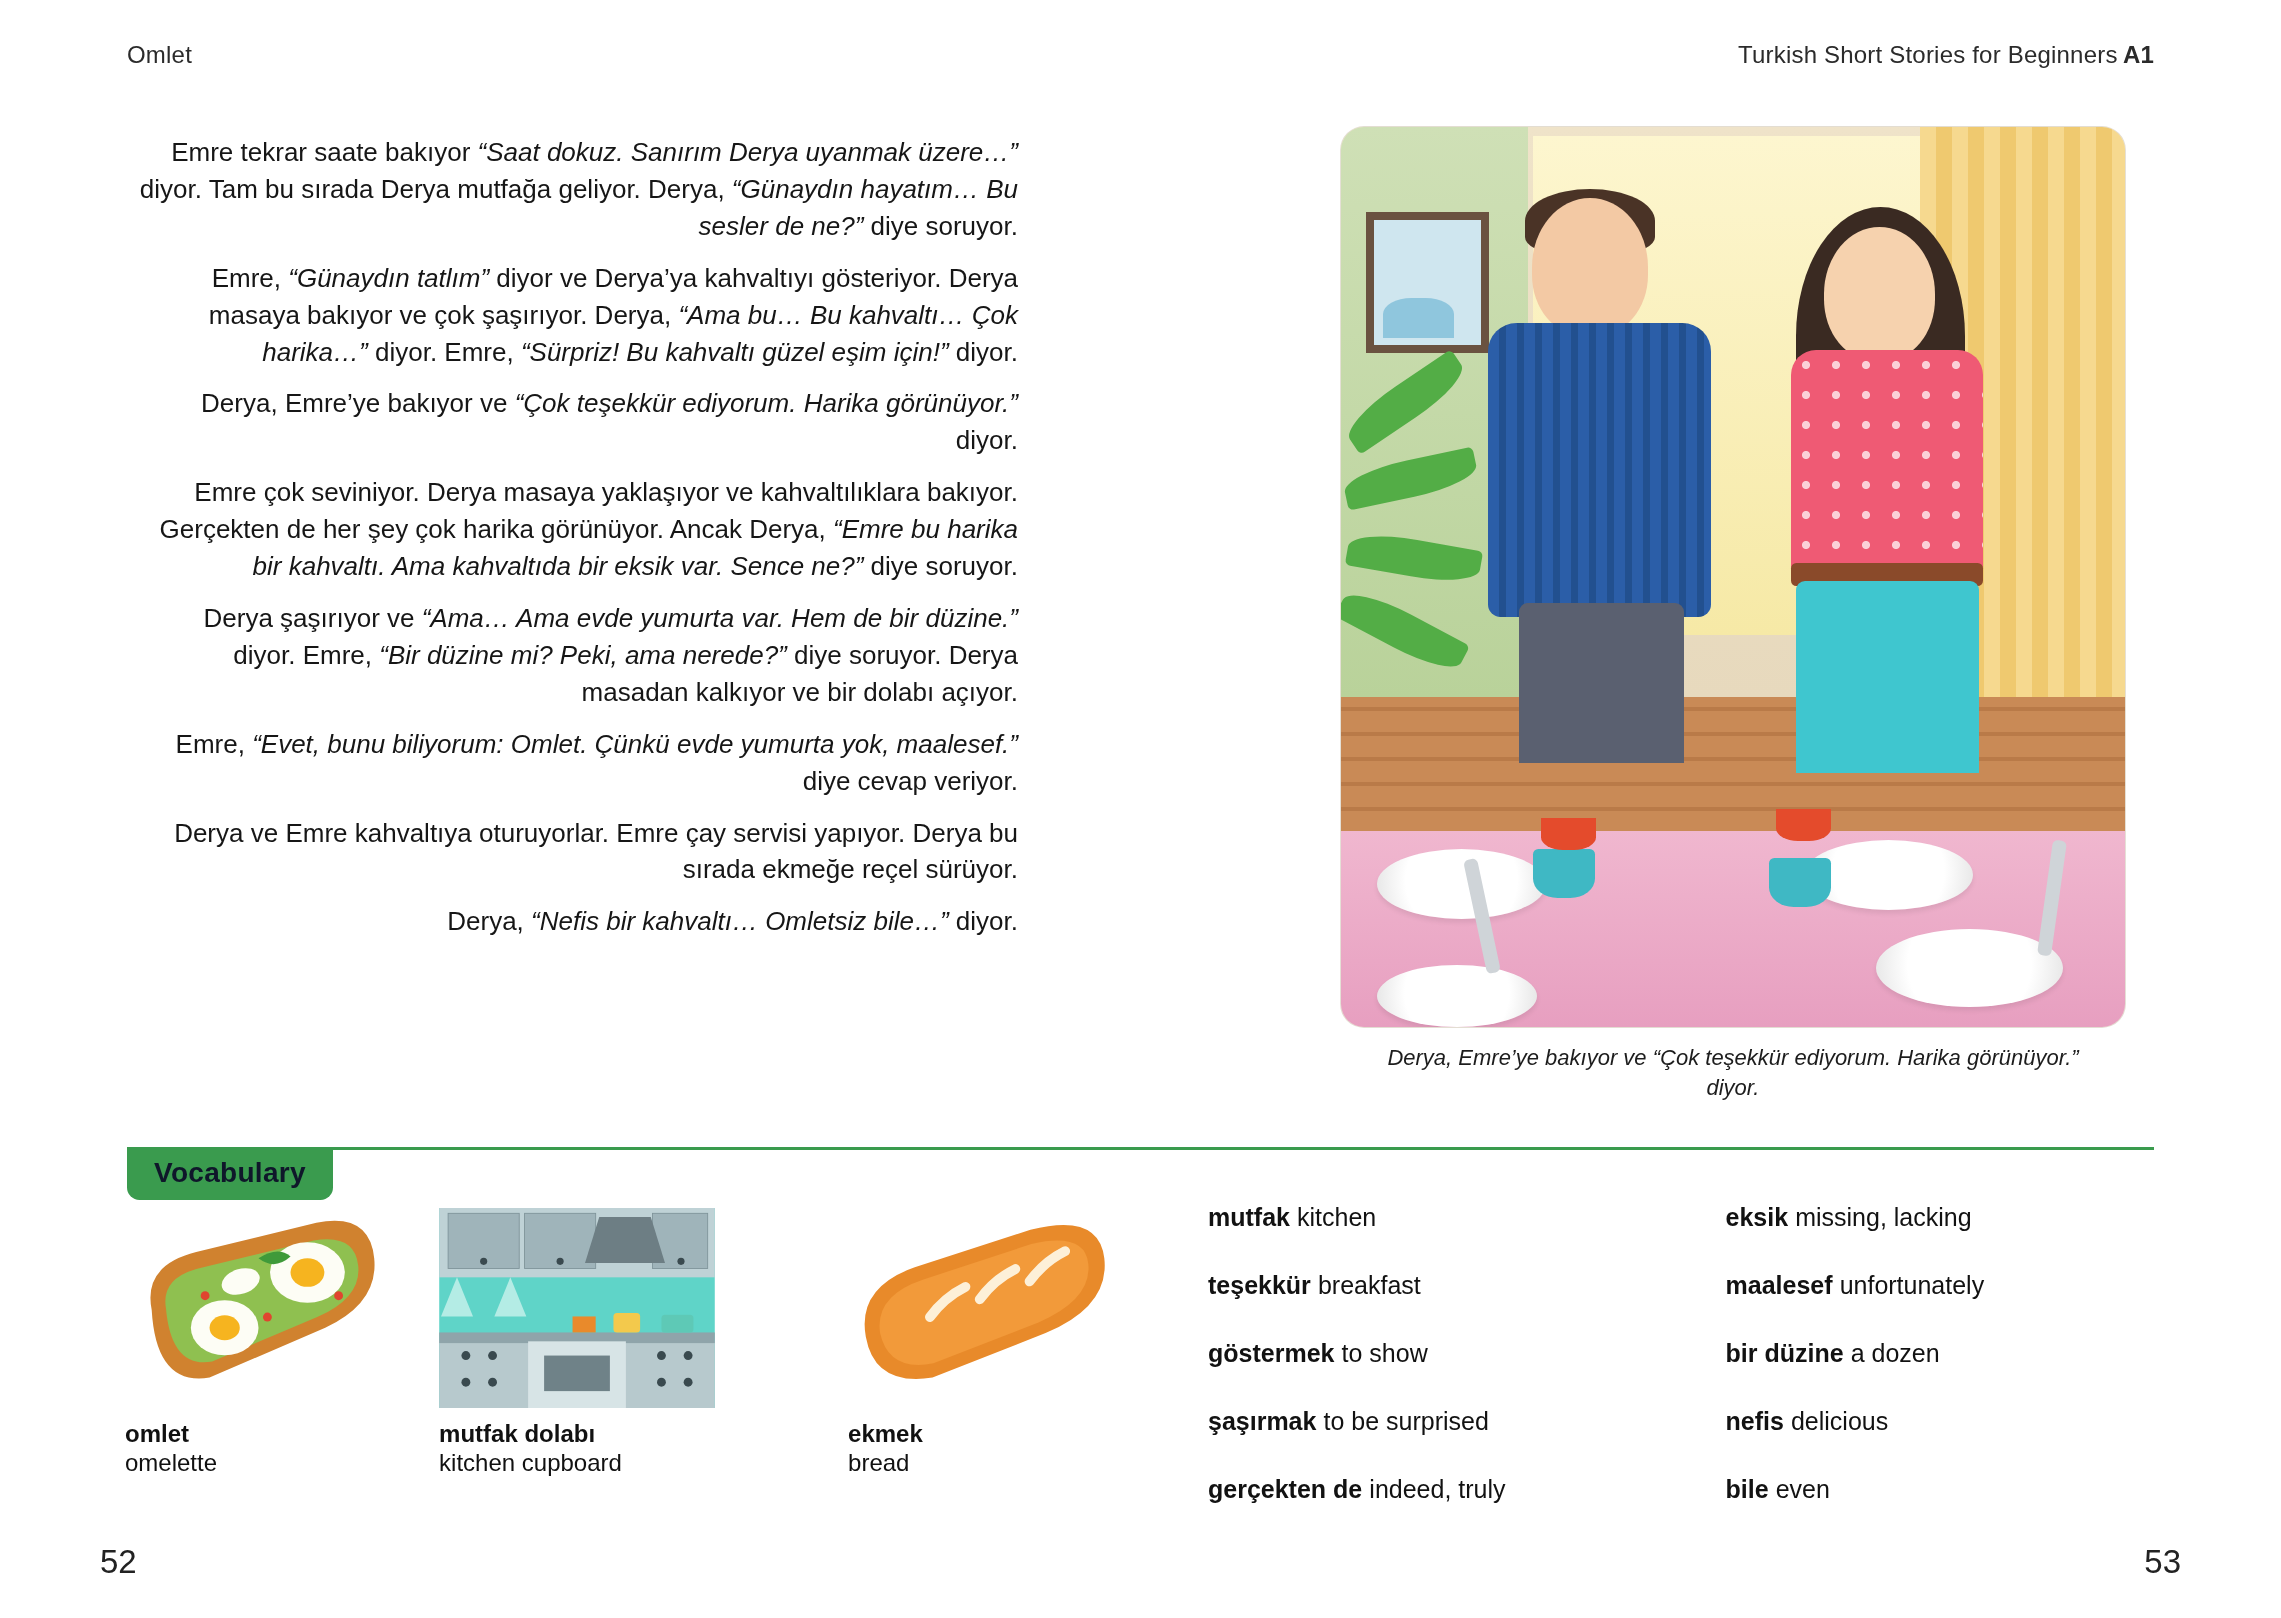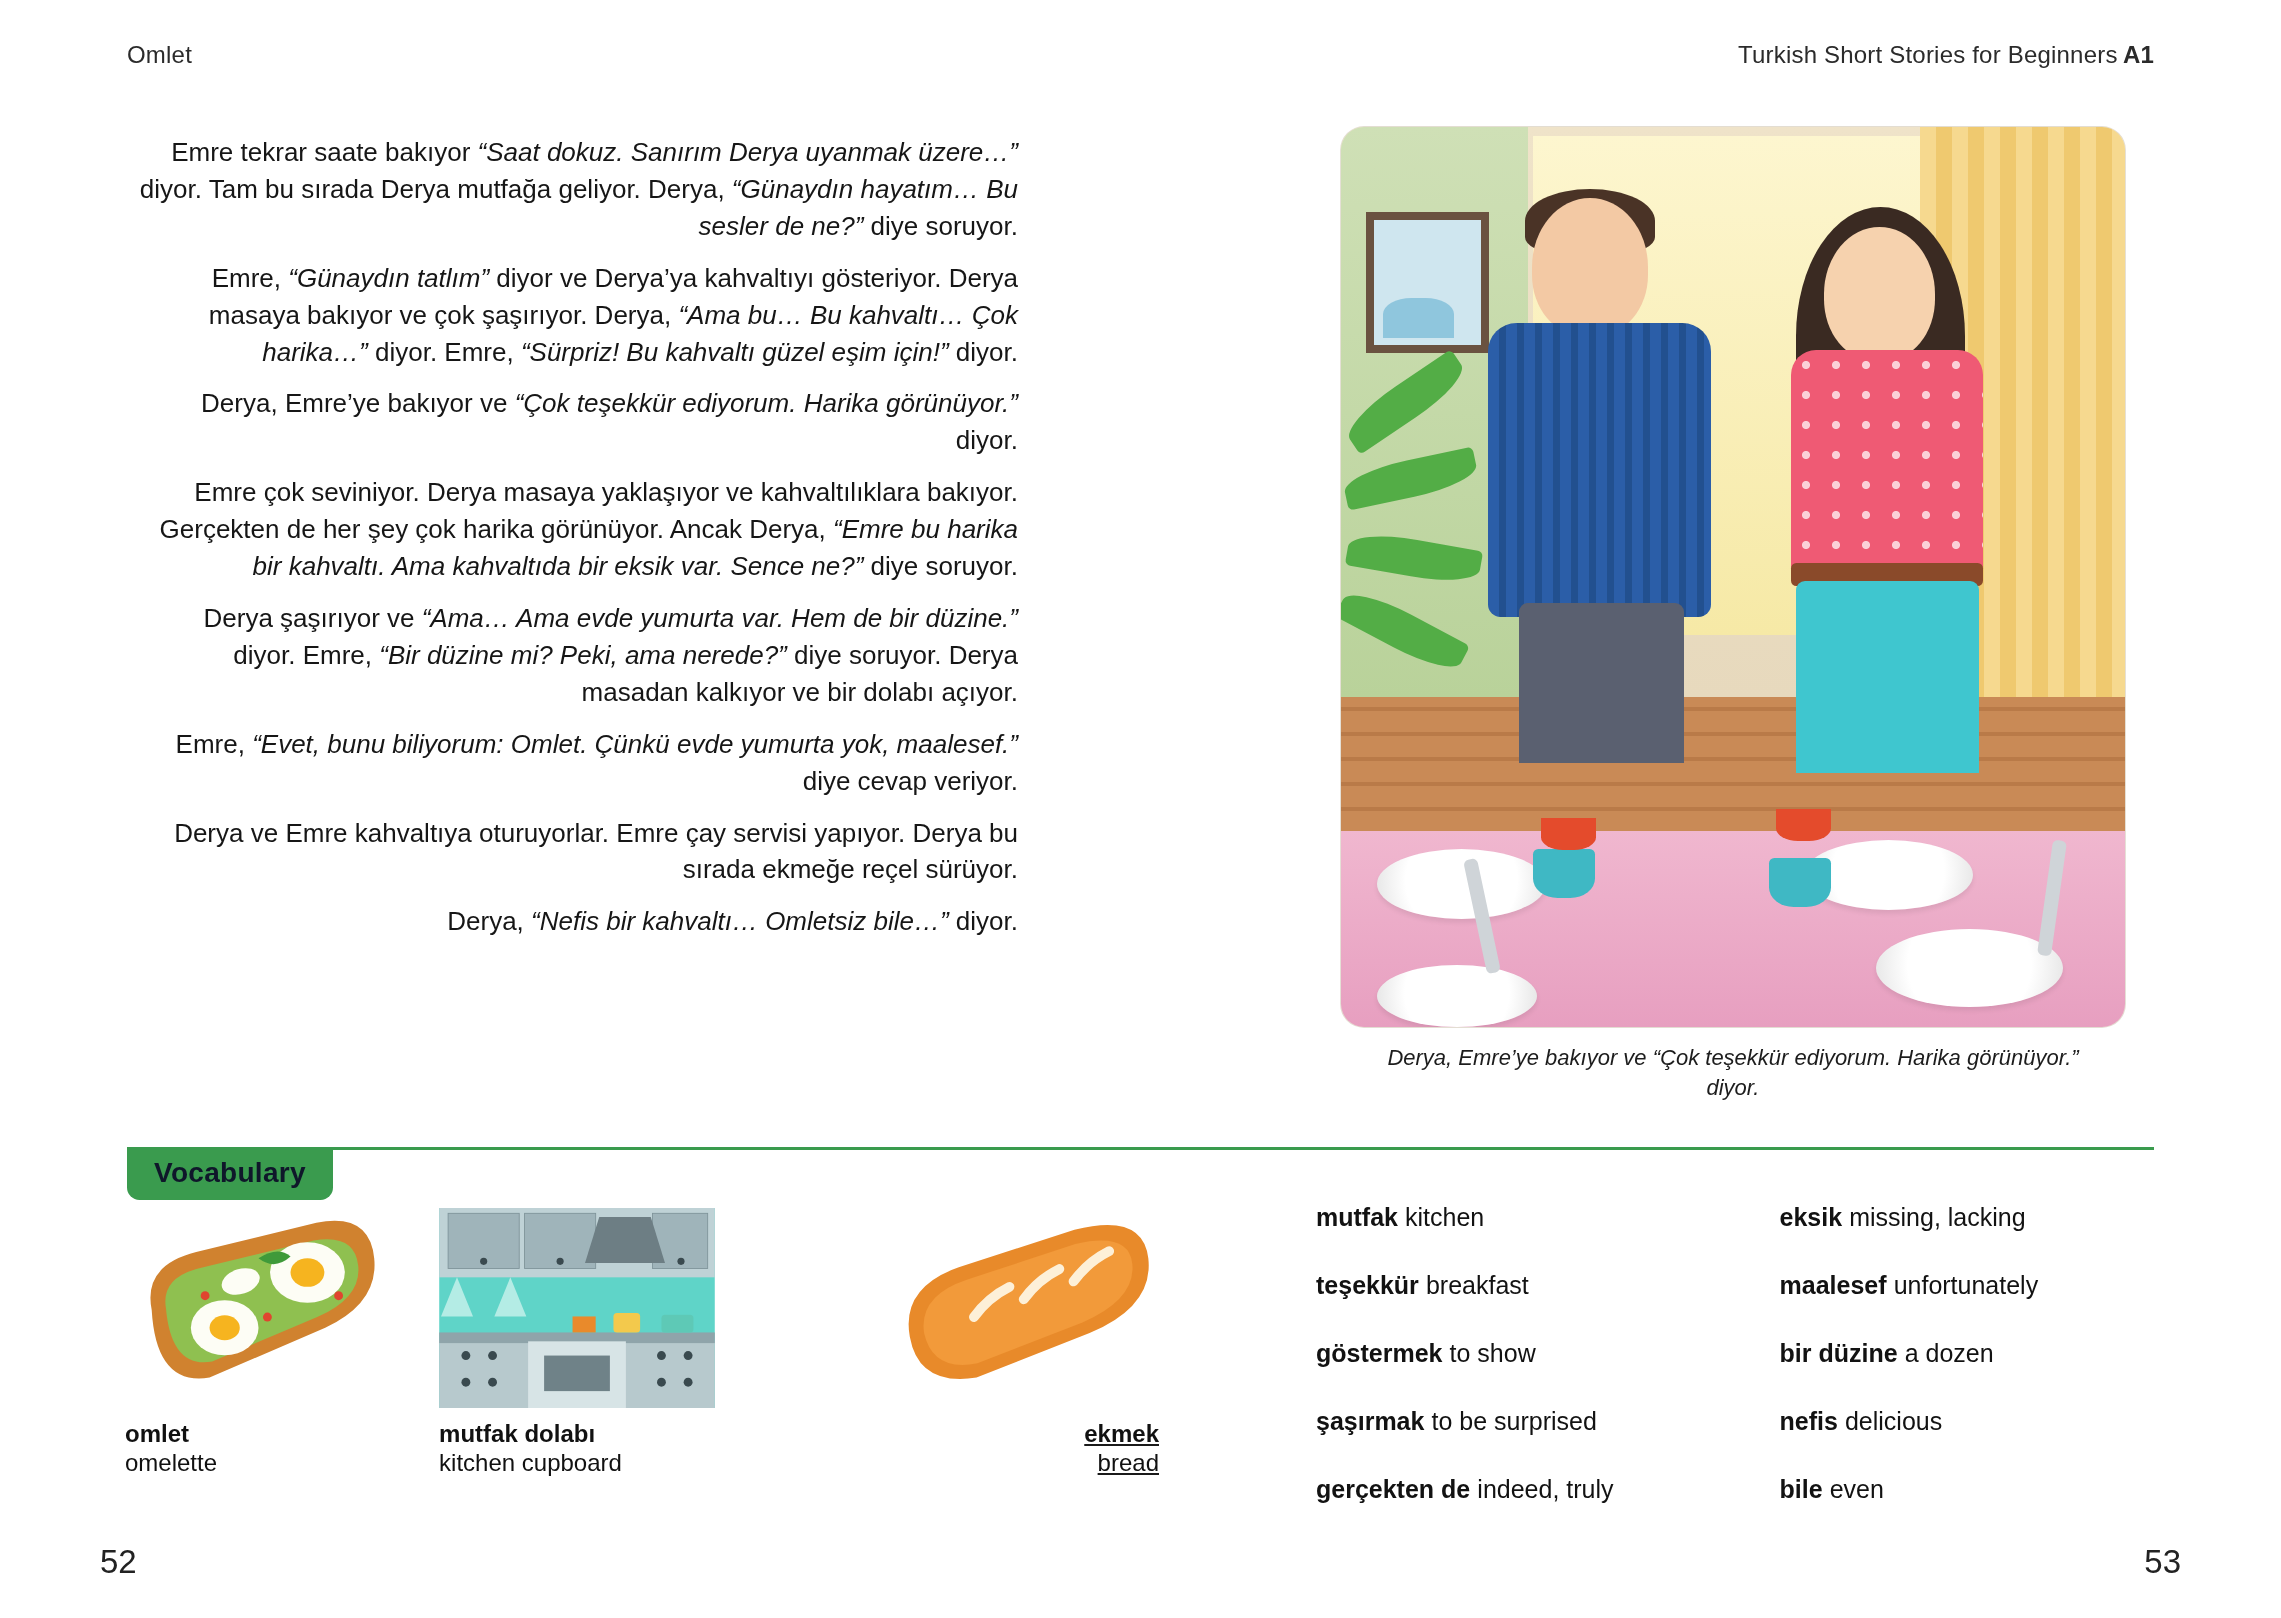--- a/index.html
+++ b/index.html
@@ -121,21 +121,21 @@
   .vpic-gloss {
     font-size: 24px;
     color: #111;
     margin-top: 1px;
   }
 
   
   .vocab-lists {
     position: absolute;
     top: 1203px;
-    left: 1316px;
+    left: 1208px;
     right: 116px;
     display: flex;
     gap: 78px;
   }
   .vocab-col { flex: 1; }
   .vocab-entry {
     font-size: 25px;
     margin-bottom: 39px;
     color: #121212;
   }
@@ -380,21 +380,21 @@
         <circle cx="250" cy="196" r="5" fill="#3a4a4f"></circle>
           <circle cx="280" cy="196" r="5" fill="#3a4a4f"></circle>
         <rect x="150" y="122" width="26" height="18" fill="#e98a2b"></rect>
         <rect x="196" y="118" width="30" height="22" rx="4" fill="#f3c94c"></rect>
         <rect x="250" y="120" width="36" height="20" rx="4" fill="#5ec9b6"></rect>
       </svg>
       <div class="vpic-label">mutfak dolabı</div>
       <div class="vpic-gloss">kitchen cupboard</div>
     </div>
 
-    <div class="vocab-pic" style="width:356px; padding-left:98px; text-align:right;text-decoration:underline;">
+    <div class="vocab-pic" style="width:356px; padding-left:98px; text-align:left;">
       <svg width="267" height="205" viewBox="0 0 300 230">
         <path d="M20 150 Q10 95 75 72 L205 30 Q282 10 288 62 Q294 116 222 146 L95 196 Q30 206 20 150 Z" fill="#e88a2a"></path>
         <path d="M36 146 Q30 104 84 86 L206 46 Q266 32 270 68 Q274 108 214 134 L96 180 Q46 190 36 146 Z" fill="#f29a3a"></path>
         <path d="M92 128 q16 -22 40 -34" stroke="#fdf0d8" stroke-width="11" fill="none" stroke-linecap="round"></path>
         <path d="M148 108 q16 -22 40 -34" stroke="#fdf0d8" stroke-width="11" fill="none" stroke-linecap="round"></path>
         <path d="M204 88 q16 -22 40 -34" stroke="#fdf0d8" stroke-width="11" fill="none" stroke-linecap="round"></path>
       </svg>
       <div class="vpic-label">ekmek</div>
       <div class="vpic-gloss">bread</div>
     </div>

